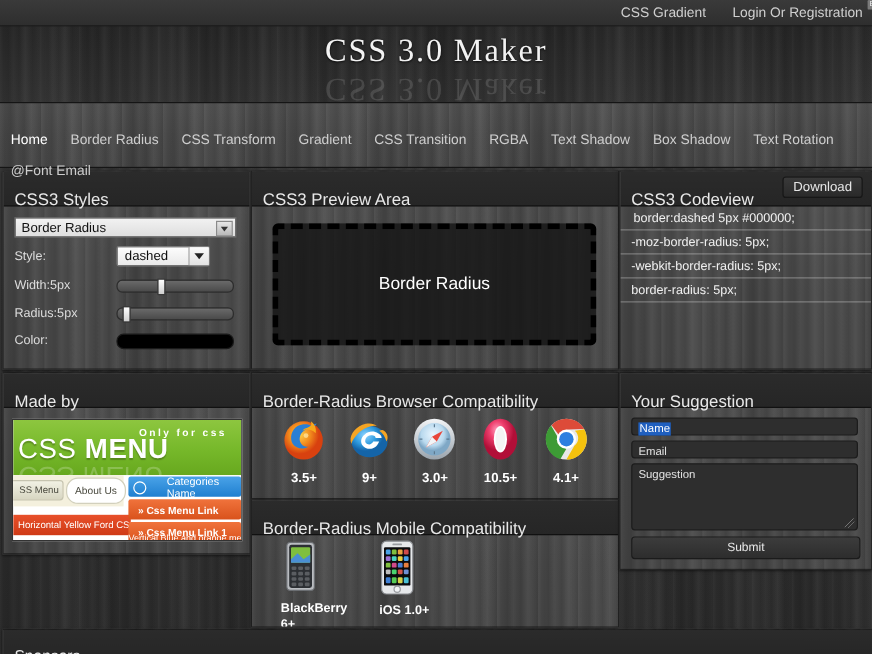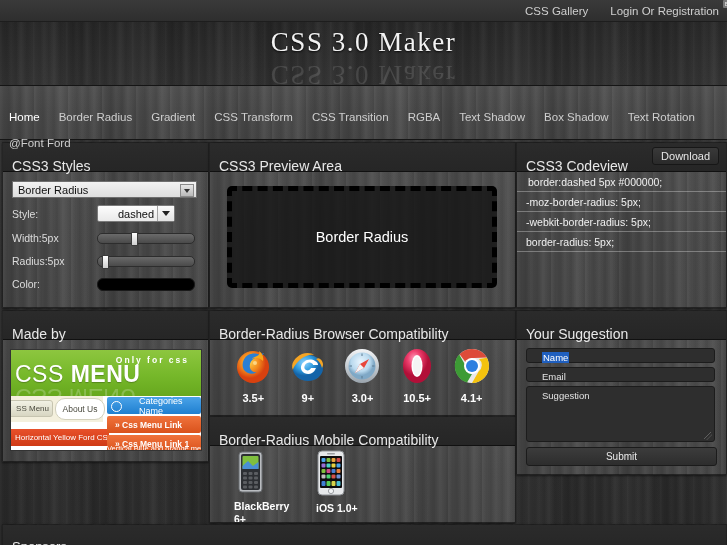--- a/index.html
+++ b/index.html
@@ -160,21 +160,21 @@
   .ctl-row{
     position:absolute;left:9px;width:185px;height:18px;
     display:flex;align-items:center;
   }
   .ctl-label{color:#dcdcdc;font-size:10.5px;width:76px;flex:none;}
   .sel-style{
     position:absolute;left:85px;top:0px;width:78px;height:17px;
     background:linear-gradient(180deg,#fdfdfd,#e9e9e9);
     border:1px solid #7a7a7a;border-radius:2px;
     font-size:11px;color:#0d0d0d;
-    display:flex;align-items:center;padding-left:20px;
+    display:flex;align-items:center;padding-left:6px;
     box-sizing:border-box;
   }
   .sel-style .arrowbox2{
     position:absolute;right:0;top:0;bottom:0;width:16px;
     border-left:1px solid #a4a4a4;
     display:flex;align-items:center;justify-content:center;
     background:linear-gradient(180deg,#fbfbfb,#e2e2e2);
   }
   .sel-style .arrowbox2 i{
     width:0;height:0;border-left:4px solid transparent;
@@ -332,21 +332,21 @@
   .mitem{width:64px;text-align:left;}
   .mitem .ver{color:#ffffff;font-size:10.5px;font-weight:bold;margin-top:2px;line-height:13px;}
 
   
   #p-sugg{left:516px;top:310px;width:209px;height:163px;}
   #p-sugg .panel-body{height:135px;}
   .field{
     position:absolute;left:9px;width:189px;
     background:#2e2e2e;border:1px solid #1c1c1c;border-radius:3px;
     color:#e2e2e2;font-size:9.5px;
-    padding:3px 15px;box-sizing:border-box;
+    padding:3px 5px;box-sizing:border-box;
     font-family:"Liberation Sans", sans-serif;
   }
   .field .sel{background:#1f5fbf;color:#ffffff;padding:0 1px;}
   #f-name{top:8px;height:15px;}
   #f-email{top:27px;height:15px;}
   #f-sugg{top:46px;height:56px;}
   #f-sugg .resize{
     position:absolute;right:2px;bottom:1px;width:8px;height:8px;
     background:
       linear-gradient(135deg,transparent 42%, rgba(200,200,200,0.55) 45%, transparent 50%),
@@ -366,21 +366,21 @@
   #p-spon .panel-head{height:25px;}
   #p-spon .panel-title{font-size:13px;}
 </style>
 </head>
 <body>
 
 <div class="wood"></div>
 
 <div id="topbar">
   <div class="tb-inner">
-    <a href="#">CSS Gallery</a>
+    <a href="#">CSS Gradient</a>
     <a href="#">
       <span>Login Or Registration</span>
       <span class="beta">Beta</span>
     </a>
   </div>
 </div>
 
 <div id="header">
   <div id="logo">CSS 3.0 Maker</div>
   <div id="logo-reflection">CSS 3.0 Maker</div>
@@ -388,45 +388,45 @@
 
 <div id="nav" class="wood light">
   <div class="navrow r1">
       <a class="navitem active" href="#">
         <span>Home</span>
       </a>
       <a class="navitem" href="#">
         <span>Border Radius</span>
       </a>
       <a class="navitem" href="#">
+        <span>CSS Transform</span>
+      </a>
+      <a class="navitem" href="#">
         <span>Gradient</span>
       </a>
       <a class="navitem" href="#">
-        <span>CSS Transform</span>
-      </a>
-      <a class="navitem" href="#">
         <span>CSS Transition</span>
       </a>
       <a class="navitem" href="#">
         <span>RGBA</span>
       </a>
       <a class="navitem" href="#">
         <span>Text Shadow</span>
       </a>
       <a class="navitem" href="#">
         <span>Box Shadow</span>
       </a>
       <a class="navitem" href="#">
         <span>Text Rotation</span>
       </a>
       <div class="navfill"></div>
     </div>
   <div class="navrow r2">
       <a class="navitem" href="#">
-        <span>@Font Ford</span>
+        <span>@Font Email</span>
       </a>
       <div class="navfill"></div>
     </div>
 </div>
 
 <div class="panel wood light" id="p-styles">
   <div class="panel-head">
     <span class="panel-title">CSS3 Styles</span>
   </div>
   <div class="panel-body">

